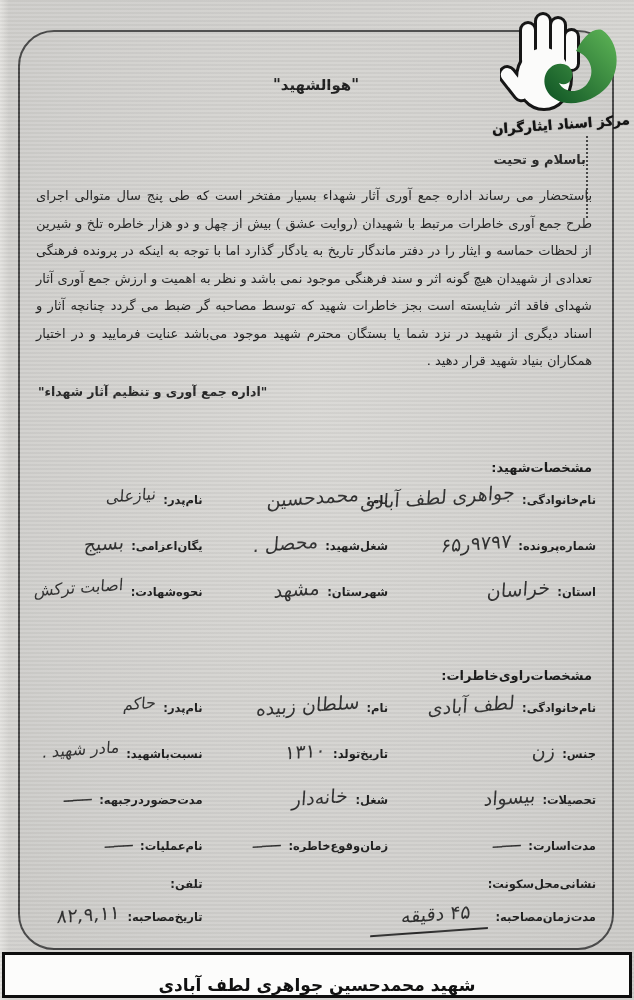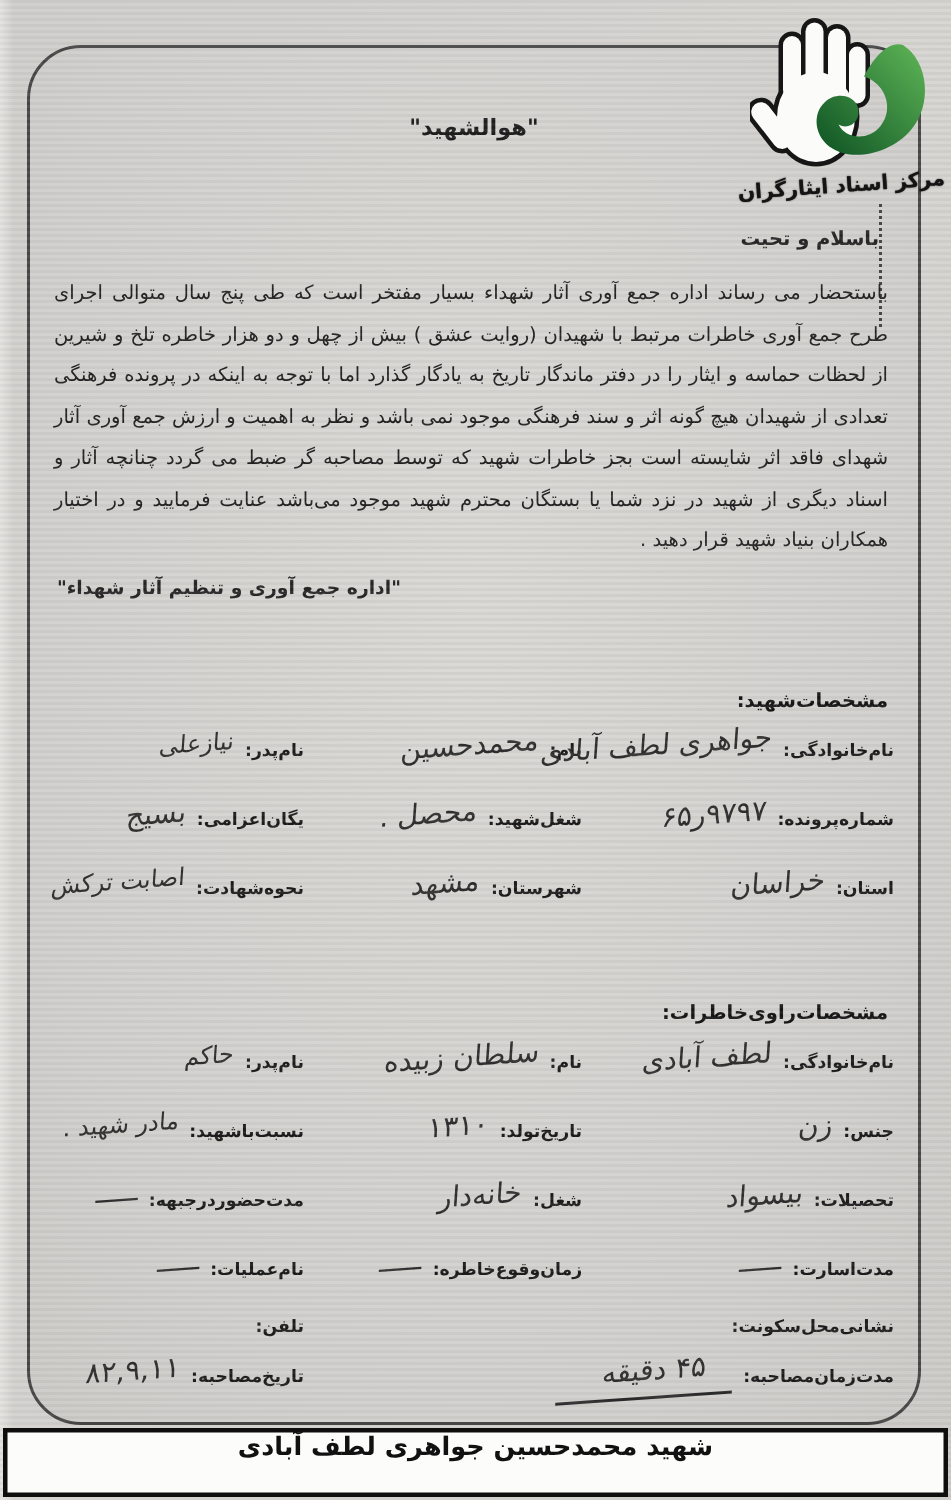--- a/index.html
+++ b/index.html
@@ -54,21 +54,21 @@
     font-size:19px;color:#2e2e2e;white-space:nowrap;display:inline-block;
     transform:rotate(-4deg) skewX(-8deg);margin-top:-3px;
     font-weight:500;
   }
   .hw.small{font-size:16px;}
   .hw.underlined{border-bottom:2px solid #2b2b2b;padding:0 18px 6px 30px;}
   .ltr{direction:ltr;unicode-bidi:isolate;}
   .caption-bar{
     position:absolute;left:2px;right:2px;bottom:2px;height:40px;
     background:#fcfcfb;border:3px solid #0e0e0e;
-    display:flex;align-items:flex-start;justify-content:center;z-index:6;
+    display:flex;align-items:flex-end;justify-content:center;z-index:6;
   }
   .caption-bar span{font-size:17px;font-weight:bold;color:#111;}
 </style>
 </head>
 <body>
 
 <div class="page">
   <div class="edge-light"></div>
 
   <div class="sheet">

